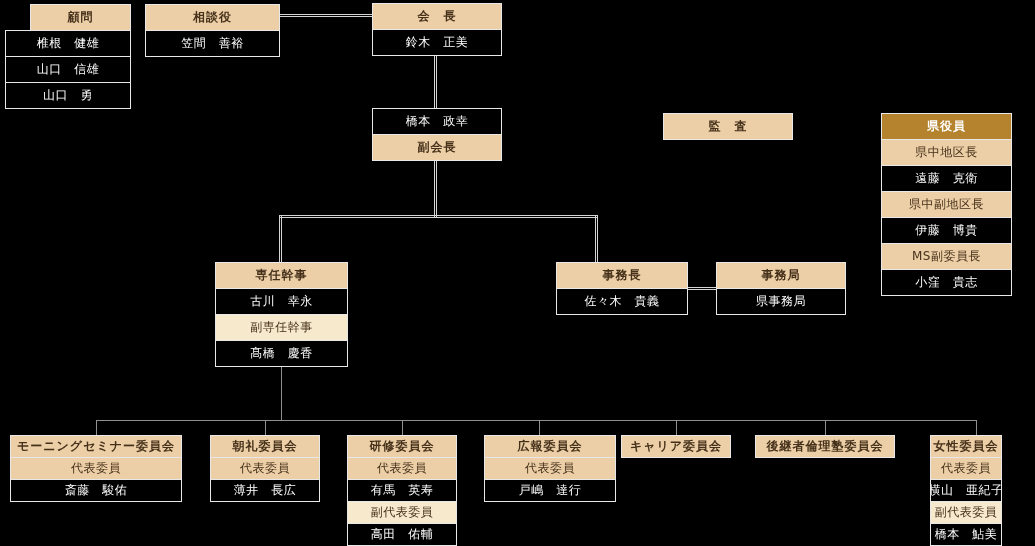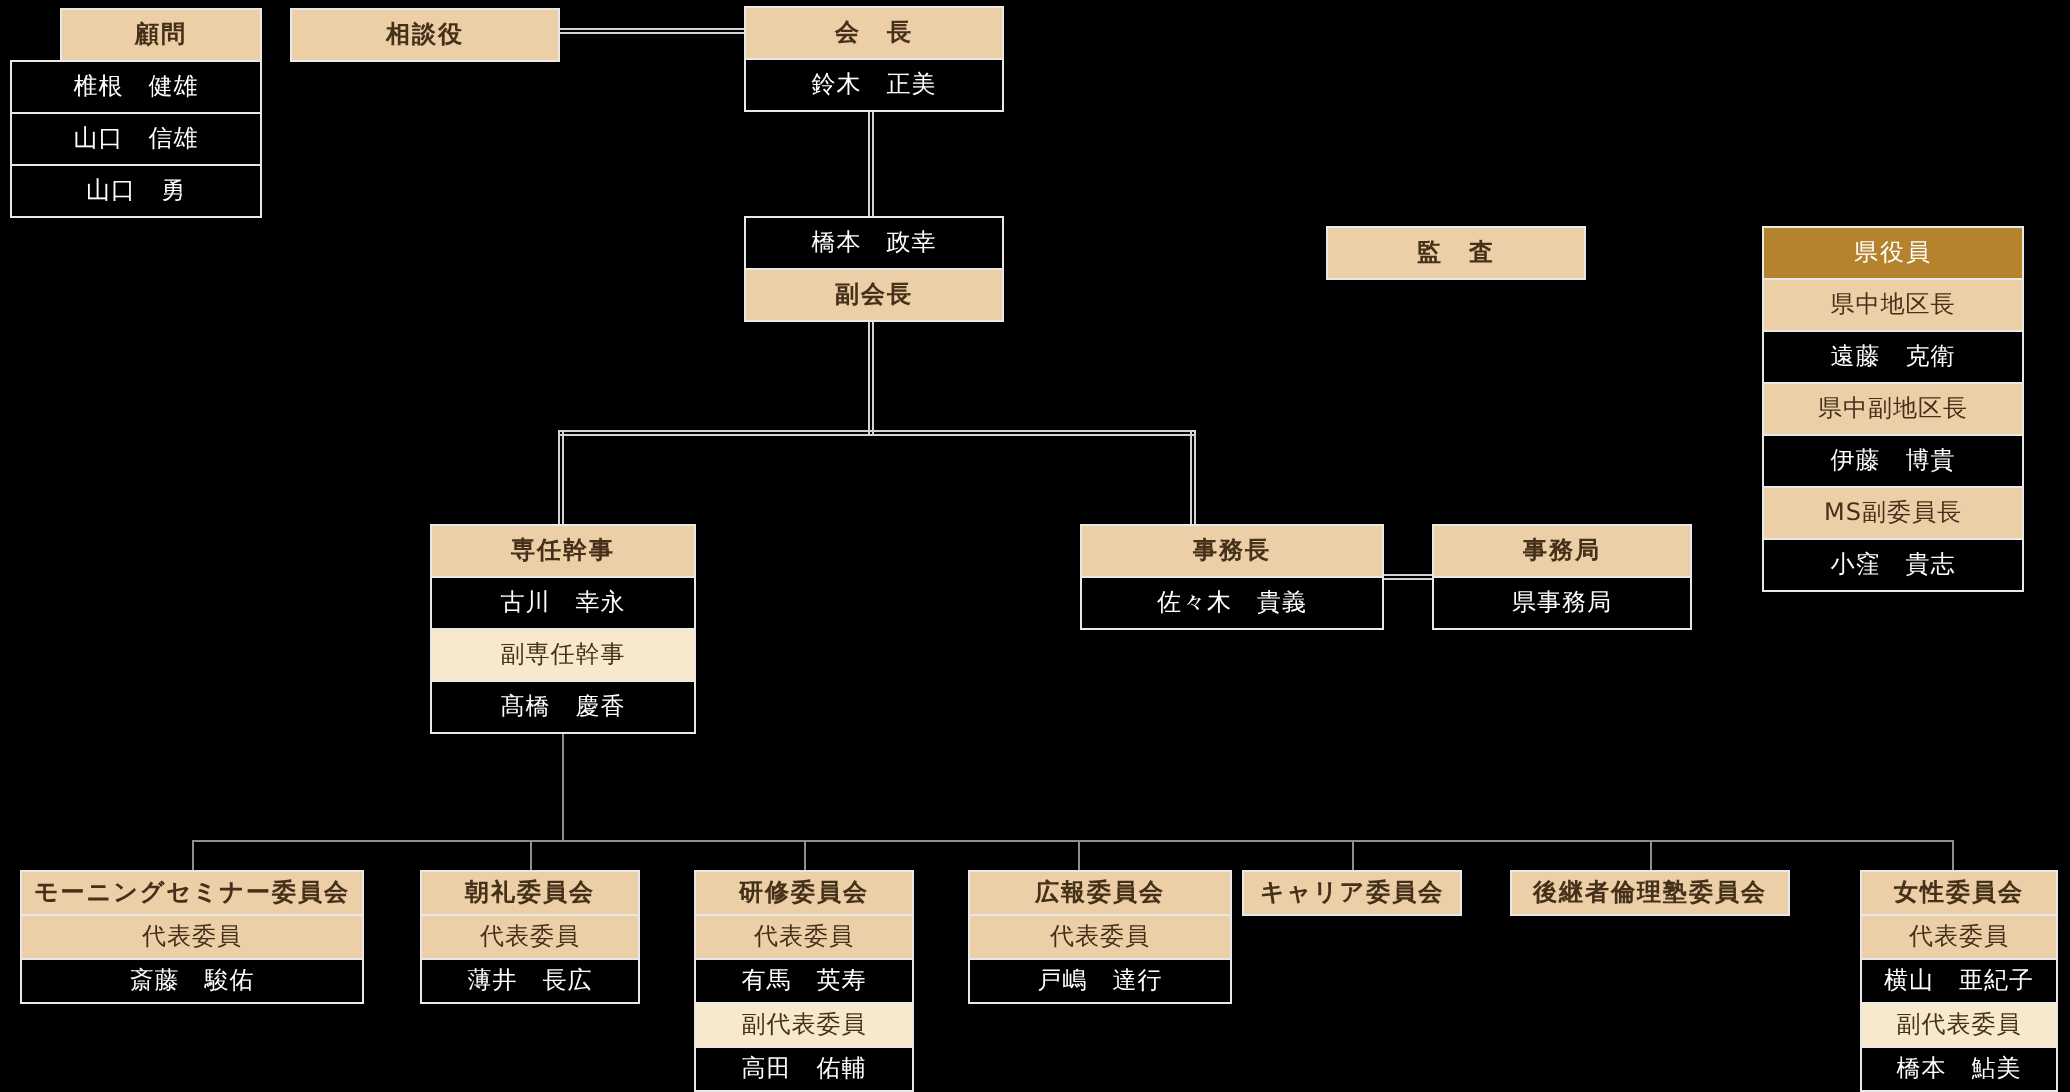--- a/index.html
+++ b/index.html
@@ -16,21 +16,21 @@
   html,body{margin:0;padding:0;background:var(--bg);}
   body{font-family:"DejaVu Sans","Liberation Sans",sans-serif;}
   .canvas{position:relative;width:1035px;height:546px;background:var(--bg);overflow:hidden;}
   .grp{position:absolute;}
   .row{box-sizing:border-box;border:1px solid var(--border);display:flex;align-items:center;justify-content:center;
        font-size:12px;white-space:nowrap;overflow:hidden;letter-spacing:0.5px;}
   .grp .row + .row{margin-top:-1px;}
   .r27 .row{height:27px;}
   .r23 .row{height:23px;}
   .hd{background:var(--tan);color:var(--box-text);font-weight:bold;letter-spacing:1px;}
-  .hd2{background:var(--brown);color:#fff;font-weight:normal;letter-spacing:1px;}
+  .hd2{background:var(--brown);color:#fff;font-weight:bold;letter-spacing:1px;}
   .role{background:var(--tan);color:var(--box-text);}
   .sub{background:var(--cream);color:var(--box-text);}
   .name{background:#000;color:var(--name-text);}
   .indent{margin-left:25px;}
   
   .dh{position:absolute;height:3px;border-top:1px solid var(--connector);border-bottom:1px solid var(--connector);box-sizing:border-box;}
   .dv{position:absolute;width:3px;border-left:1px solid var(--connector);border-right:1px solid var(--connector);box-sizing:border-box;}
   
   .sh{position:absolute;height:1px;background:var(--tree);}
   .sv{position:absolute;width:1px;background:var(--tree);}
@@ -60,20 +60,21 @@
 
   <div class="grp r27" style="left:5px;top:4px;width:126px">
     <div class="row hd indent">顧問</div>
     <div class="row name">椎根　健雄</div>
     <div class="row name">山口　信雄</div>
     <div class="row name">山口　勇</div>
   </div>
 
   <div class="grp r27" style="left:145px;top:4px;width:135px">
     <div class="row hd">相談役</div>
+    <div class="row name">笠間　善裕</div>
   </div>
 
   <div class="grp r27" style="left:372px;top:3px;width:130px">
     <div class="row hd">会　長</div>
     <div class="row name">鈴木　正美</div>
   </div>
 
   <div class="grp r27" style="left:372px;top:108px;width:130px">
     <div class="row name">橋本　政幸</div>
     <div class="row hd">副会長</div>
@@ -93,21 +94,21 @@
     <div class="row name">小窪　貴志</div>
   </div>
 
   <div class="grp r27" style="left:215px;top:262px;width:133px">
     <div class="row hd">専任幹事</div>
     <div class="row name">古川　幸永</div>
     <div class="row sub">副専任幹事</div>
     <div class="row name">髙橋　慶香</div>
   </div>
 
-  <div class="grp r27" style="left:540px;top:262px;width:152px">
+  <div class="grp r27" style="left:556px;top:262px;width:132px">
     <div class="row hd">事務長</div>
     <div class="row name">佐々木　貴義</div>
   </div>
 
   <div class="grp r27" style="left:716px;top:262px;width:130px">
     <div class="row hd">事務局</div>
     <div class="row name">県事務局</div>
   </div>
 
   <div class="grp r23" style="left:10px;top:435px;width:172px">
@@ -137,21 +138,21 @@
   </div>
 
   <div class="grp r23" style="left:621px;top:435px;width:110px">
     <div class="row hd">キャリア委員会</div>
   </div>
 
   <div class="grp r23" style="left:755px;top:435px;width:140px">
     <div class="row hd">後継者倫理塾委員会</div>
   </div>
 
-  <div class="grp r23" style="left:930px;top:435px;width:99px">
+  <div class="grp r23" style="left:930px;top:435px;width:72px">
     <div class="row hd">女性委員会</div>
     <div class="row role">代表委員</div>
     <div class="row name">横山　亜紀子</div>
     <div class="row sub">副代表委員</div>
     <div class="row name">橋本　鮎美</div>
   </div>
 
 </div>
 
 </body></html>

